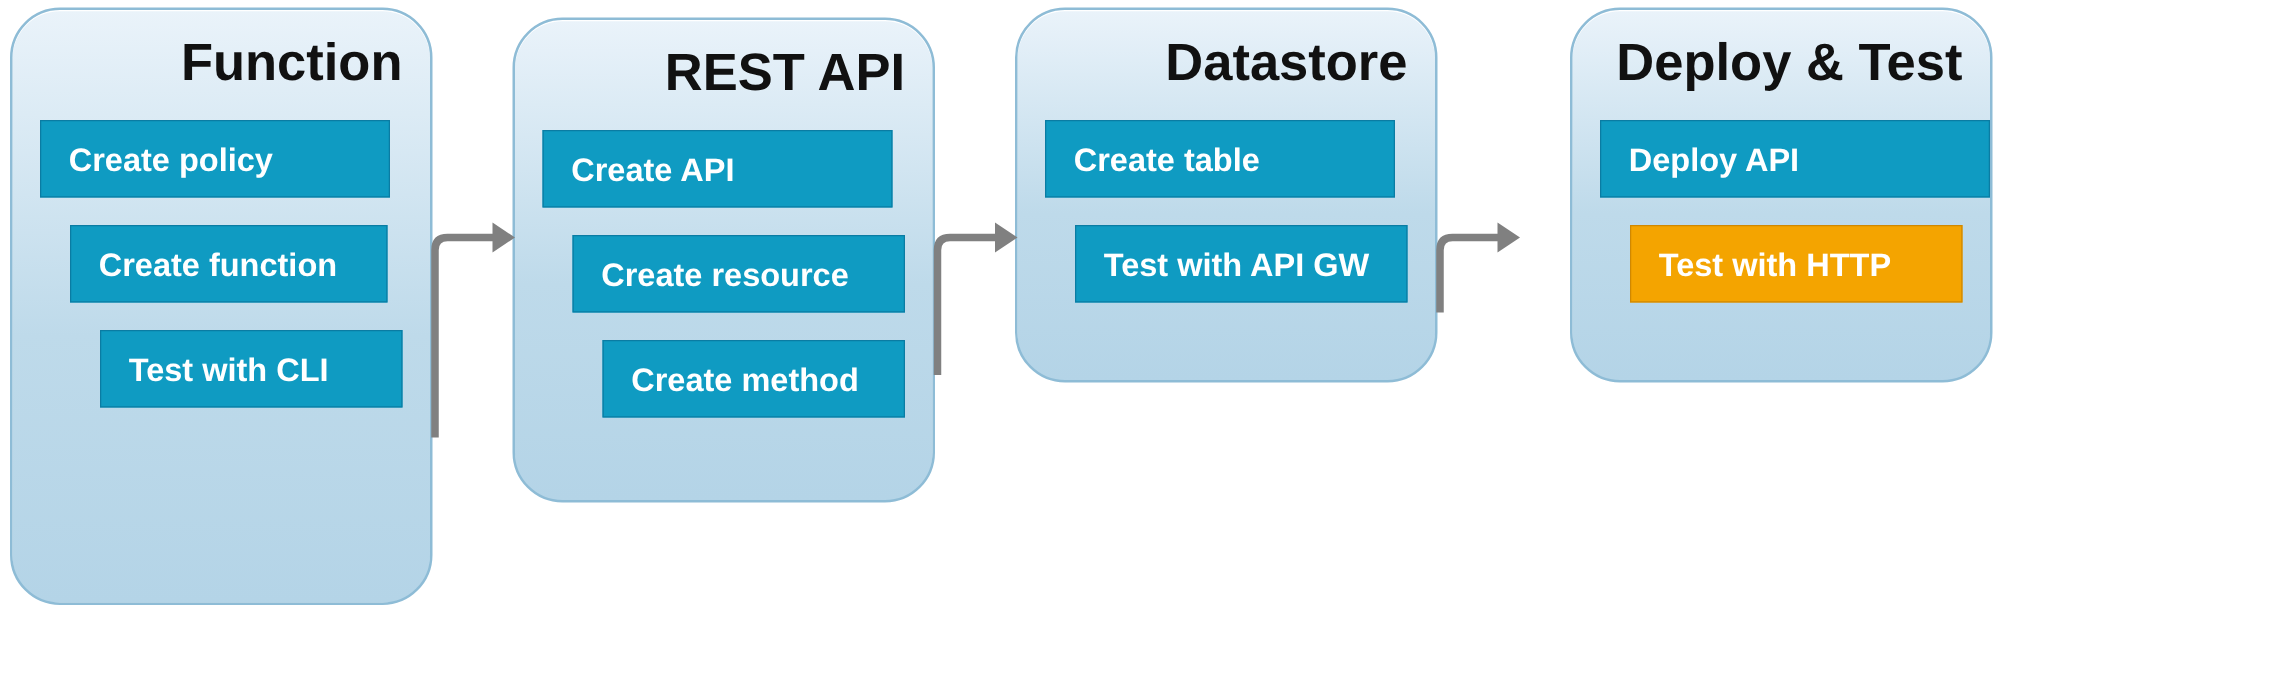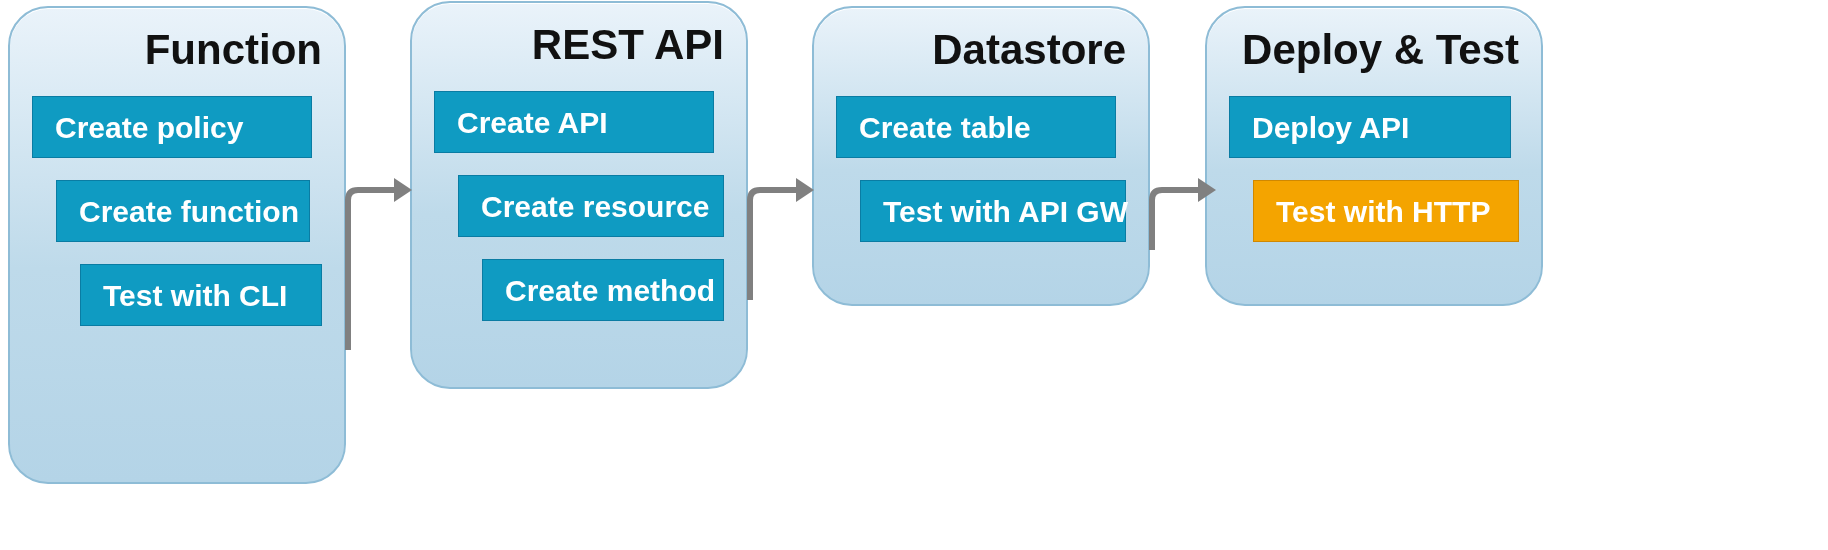--- a/index.html
+++ b/index.html
@@ -24,21 +24,21 @@
     font-weight:700;
     color:#111;
     text-align:right;
     margin:4px 0 22px 0;
     white-space:nowrap;
   }
   .step{
     height:62px;
     line-height:62px;
     color:#fff;
-    font-size:30px;
+    font-size:26px;
     font-weight:700;
     padding:0 22px;
     margin-bottom:22px;
     border:1px solid #0a7ca3;
     background:#0f9bc2;
     box-sizing:border-box;
     white-space:nowrap;
   }
   .step.highlight{
     background:#f4a400;
@@ -52,36 +52,36 @@
 </head>
 <body>
 
 <div class="stage-card" style="left:8px;top:6px;width:338px;height:478px;">
   <div class="stage-title">Function</div>
   <div class="step" style="margin-left:0px;width:280px;">Create policy</div>
   <div class="step" style="margin-left:24px;width:254px;">Create function</div>
   <div class="step" style="margin-left:48px;width:242px;">Test with CLI</div>
 </div>
 
-<div class="stage-card" style="left:410px;top:1px;width:338px;height:388px;">
+<div class="stage-card" style="left:410px;top:14px;width:338px;height:388px;">
   <div class="stage-title">REST API</div>
   <div class="step" style="margin-left:0px;width:280px;">Create API</div>
   <div class="step" style="margin-left:24px;width:266px;">Create resource</div>
   <div class="step" style="margin-left:48px;width:242px;">Create method</div>
 </div>
 
 <div class="stage-card" style="left:812px;top:6px;width:338px;height:300px;">
   <div class="stage-title">Datastore</div>
   <div class="step" style="margin-left:0px;width:280px;">Create table</div>
   <div class="step" style="margin-left:24px;width:266px;">Test with API GW</div>
 </div>
 
-<div class="stage-card" style="left:1205px;top:6px;width:338px;height:300px;">
+<div class="stage-card" style="left:1256px;top:6px;width:338px;height:300px;">
   <div class="stage-title">Deploy &amp; Test</div>
-  <div class="step" style="margin-left:0px;width:282px;">Deploy API</div>
+  <div class="step" style="margin-left:0px;width:312px;">Deploy API</div>
   <div class="step highlight" style="margin-left:24px;width:266px;">Test with HTTP</div>
 </div>
 
 <svg class="arrow" style="left:344px;top:160px;" width="72" height="200">
   <path d="M4 190 L4 40 Q4 30 14 30 L54 30" fill="none" stroke="#808080" stroke-width="6"></path>
   <path d="M50 18 L68 30 L50 42 Z" fill="#808080"></path>
 </svg>
 
 <svg class="arrow" style="left:746px;top:160px;" width="72" height="150">
   <path d="M4 140 L4 40 Q4 30 14 30 L54 30" fill="none" stroke="#808080" stroke-width="6"></path>

